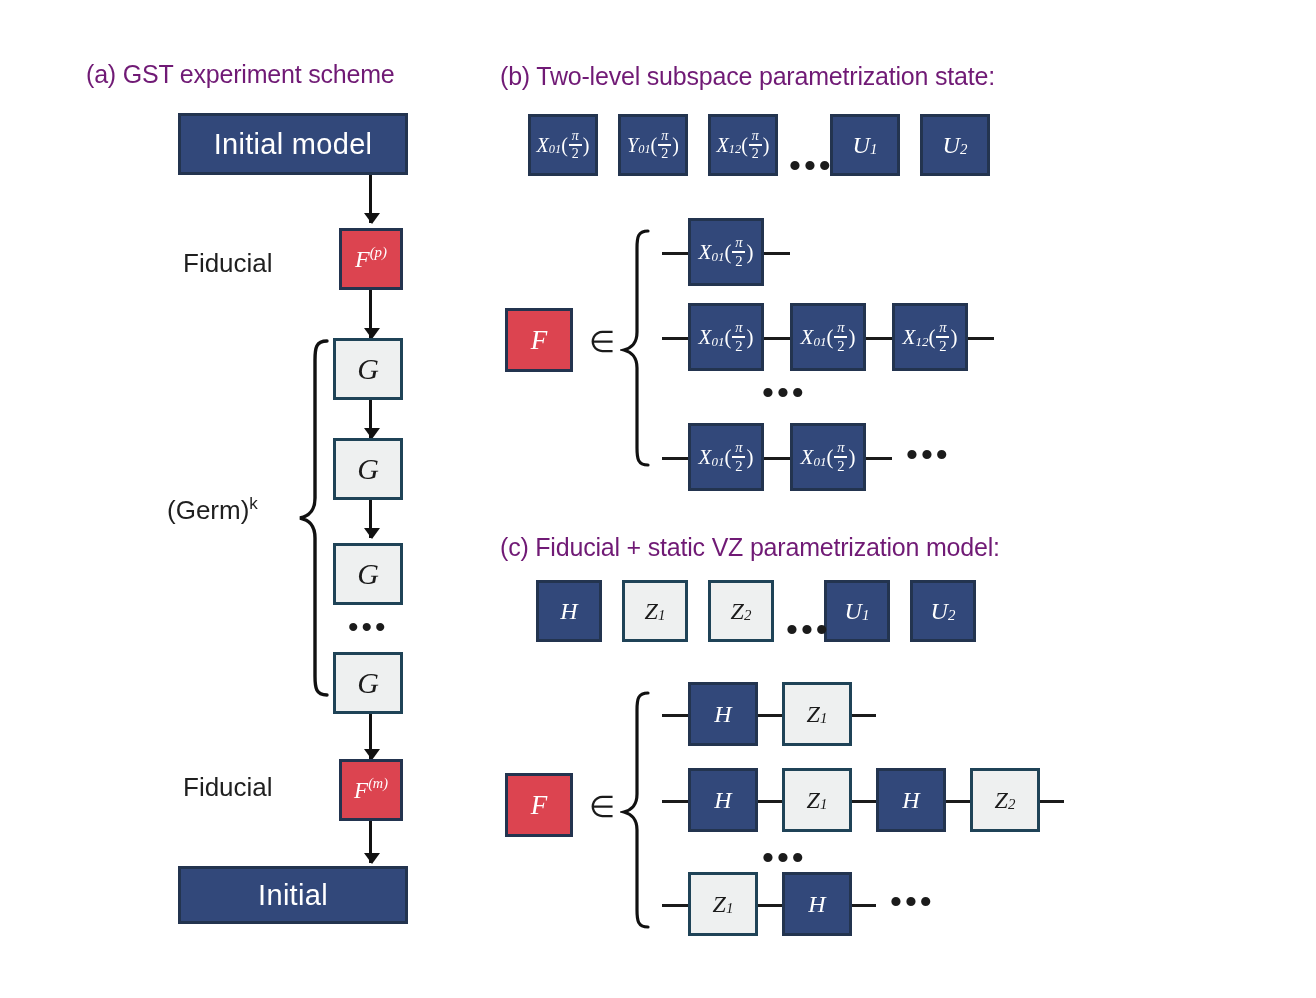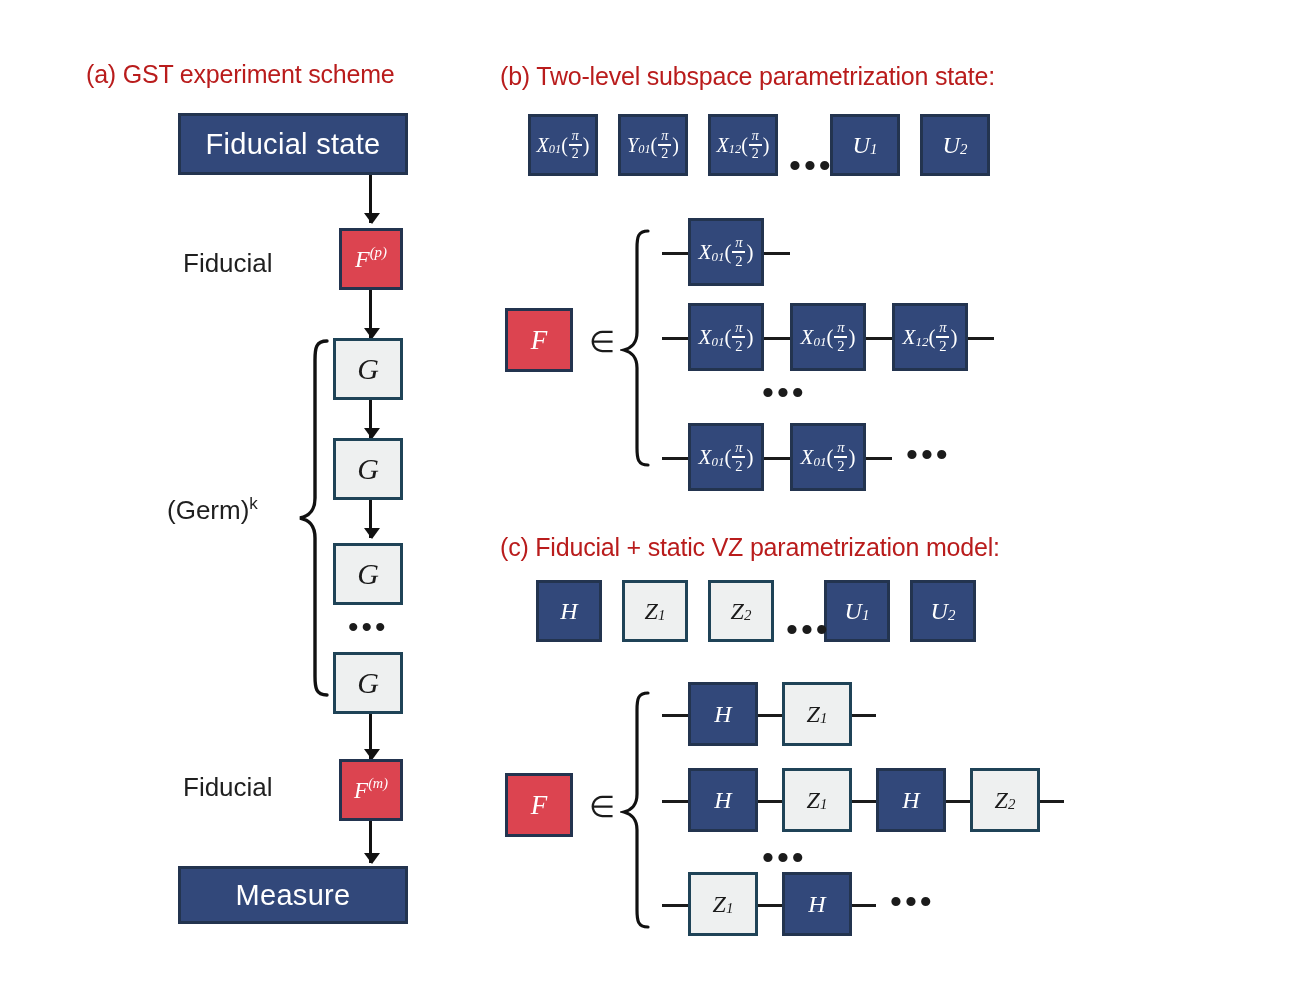--- a/index.html
+++ b/index.html
@@ -17,21 +17,21 @@
     height: 998px;
     background: #ffffff;
     overflow: hidden;
   }
 
   
   .panel-title {
     position: absolute;
     font-family: "Liberation Sans", sans-serif;
     font-size: 25px;
-    color: #b91c1c;
+    color: #701a75;
     white-space: nowrap;
     letter-spacing: -0.2px;
   }
 
   
   .box {
     position: absolute;
     box-sizing: border-box;
     border: 3px solid #1f3a4d;
     display: flex;
@@ -180,21 +180,21 @@
   }
 </style>
 </head>
 <body>
 
 <div id="root">
 
   <div class="panel-title" style="left:86px; top:60px;">(a)  GST experiment scheme</div>
 
   <div class="box blue wide" style="left:178px; top:113px; width:230px; height:62px;">
-    <span>Fiducial state</span>
+    <span>Initial model</span>
   </div>
 
   <div class="arrow" style="left:369px; top:175px; height:48px;"></div>
 
   <div class="side-label" style="left:183px; top:248px;">
     <span>Fiducial</span>
   </div>
 
   <div class="box red" style="left:339px; top:228px; width:64px; height:62px; font-size:24px;">
     <span class="math">
@@ -244,21 +244,21 @@
   <div class="box red" style="left:339px; top:759px; width:64px; height:62px; font-size:23px;">
     <span class="math">
       <span>F</span>
         <span class="sup">(m)</span>
     </span>
   </div>
 
   <div class="arrow" style="left:369px; top:821px; height:42px;"></div>
 
   <div class="box blue wide" style="left:178px; top:866px; width:230px; height:58px;">
-    <span>Measure</span>
+    <span>Initial</span>
   </div>
 
   <div class="panel-title" style="left:500px; top:62px;">(b) Two-level subspace parametrization state:</div>
 
   <div id="b-gateset" style="position:absolute; left:528px; top:114px;">
       <div class="box blue" style="position: absolute; width: 70px; height: 62px; font-size: 20px; left: 0px; top: 0px;">
         <span class="math">
           <span>X</span>
           <span class="sub">01</span>
           <span class="paren">(</span>

